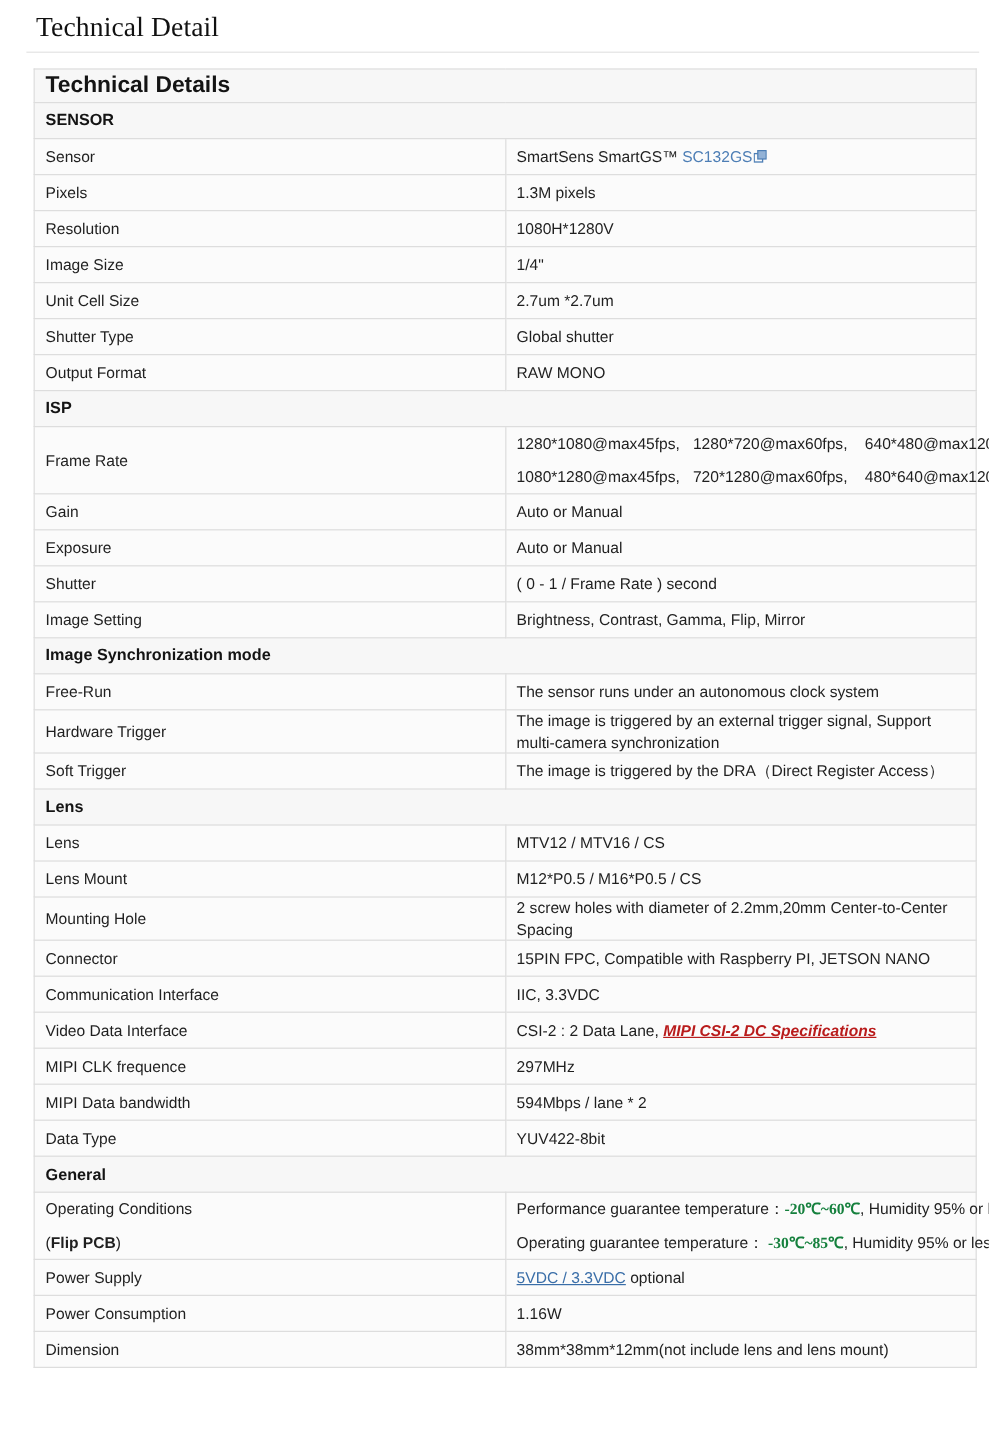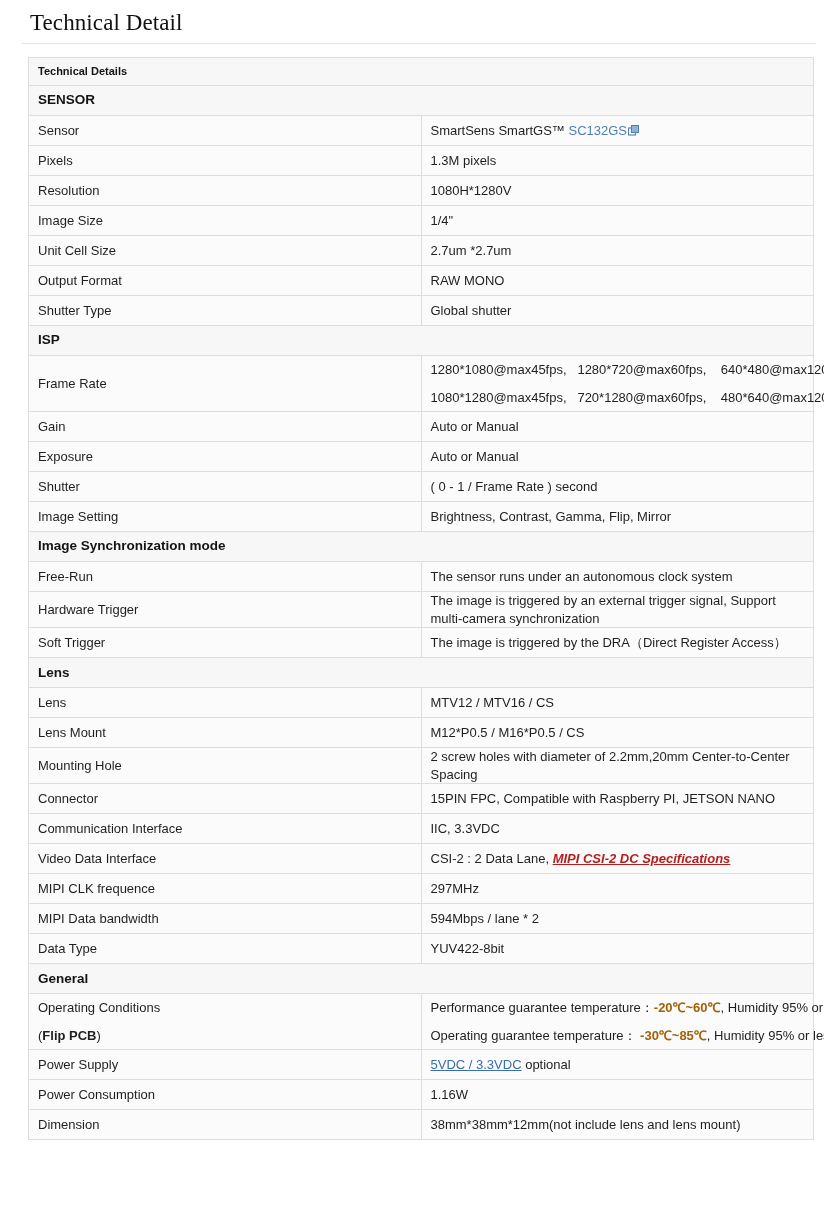--- a/index.html
+++ b/index.html
@@ -65,21 +65,21 @@
   }
   tr.section td {
     font-weight: bold;
     font-size: 13.5px;
     background: #f7f7f7;
     color: #141414;
     height: 30px;
   }
   tr.table-head td {
     font-weight: bold;
-    font-size: 11px;
+    font-size: 19px;
     background: #f7f7f7;
     color: #141414;
     height: 28px;
   }
   td.multiline {
     padding-top: 7px;
     padding-bottom: 7px;
     height: auto;
   }
   td.multiline .line {
@@ -113,21 +113,22 @@
     font-style: italic;
     font-weight: bold;
     text-decoration: underline;
     font-size: 13px;
   }
   .lnk-underline {
     color: #3a6ea8;
   }
   b.temp {
     font-weight: bold;
-    color: #a16207;
+    color: #15803d;
+    font-family: Liberation Serif, serif;
   }
 </style>
 </head>
 <body>
 
 <div class="page">
 
   <h1 class="page-title">Technical Detail</h1>
   <div class="title-rule"></div>
 
@@ -159,26 +160,26 @@
         </tr>
         <tr>
           <td class="label">Image Size</td>
           <td class="value">1/4"</td>
         </tr>
         <tr>
           <td class="label">Unit Cell Size</td>
           <td class="value">2.7um *2.7um</td>
         </tr>
         <tr>
+          <td class="label">Shutter Type</td>
+          <td class="value">Global shutter</td>
+        </tr>
+        <tr>
           <td class="label">Output Format</td>
           <td class="value">RAW MONO</td>
-        </tr>
-        <tr>
-          <td class="label">Shutter Type</td>
-          <td class="value">Global shutter</td>
         </tr>
 
         <tr class="section">
           <td colspan="2">ISP</td>
         </tr>
         <tr>
           <td class="label">Frame Rate</td>
           <td class="value multiline">
             <span class="line">1280*1080@max45fps,   1280*720@max60fps,    640*480@max120fps</span>
             <span class="line">1080*1280@max45fps,   720*1280@max60fps,    480*640@max120fps</span>

